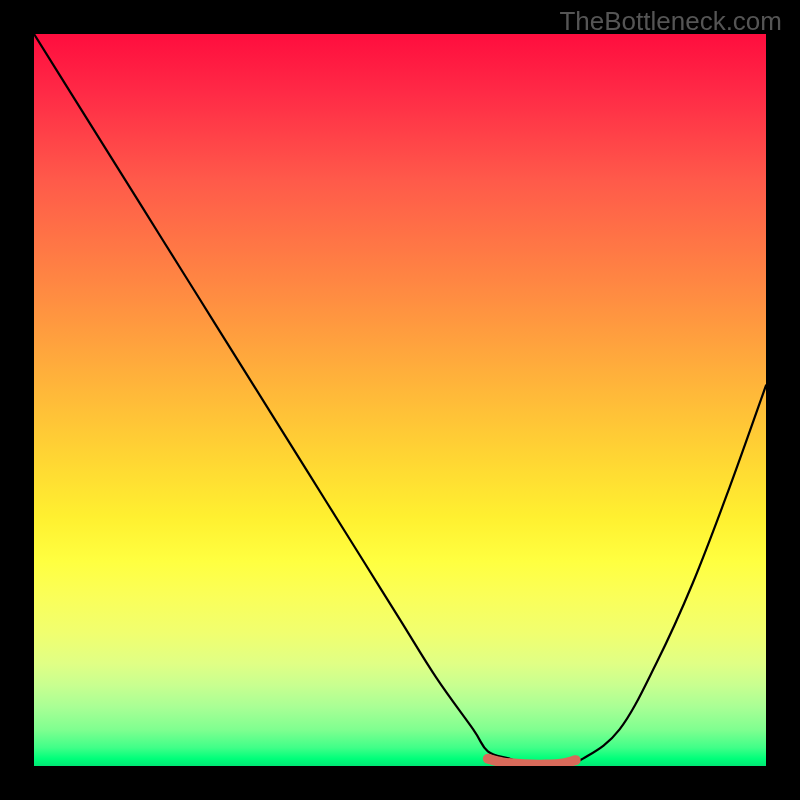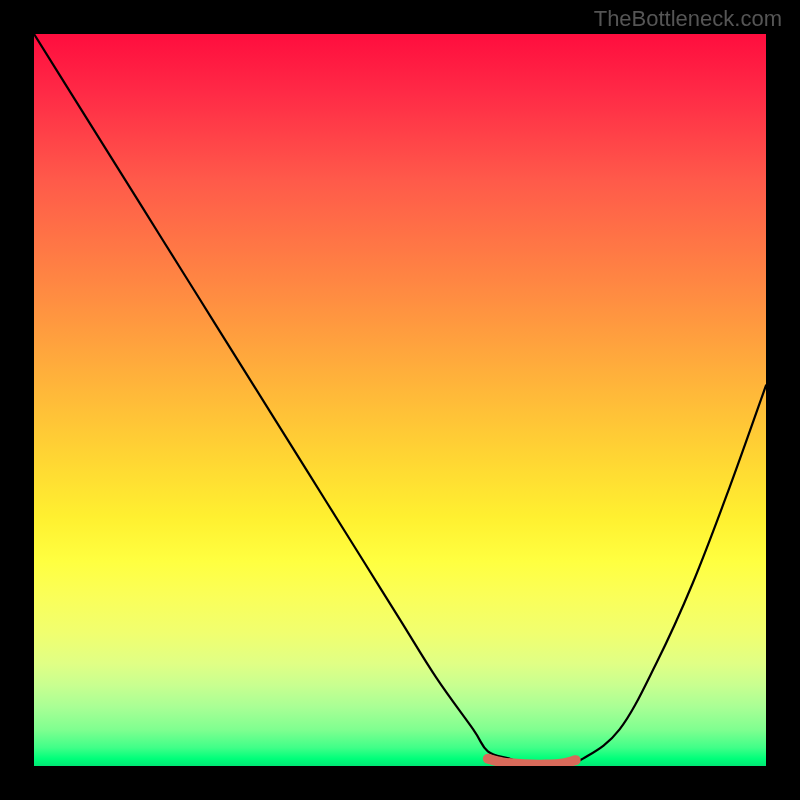--- a/index.html
+++ b/index.html
@@ -9,21 +9,21 @@
     background: #000;
     position: relative;
     overflow: hidden;
     font-family: Arial, sans-serif;
   }
   .watermark {
     position: absolute;
     top: 6px;
     right: 18px;
     color: #555;
-    font-size: 22px;
+    font-size: 26px;
     font-weight: normal;
     z-index: 10;
   }
   .plot-area {
     position: absolute;
     left: 34px;
     top: 34px;
     width: 732px;
     height: 732px;
     overflow: hidden;

